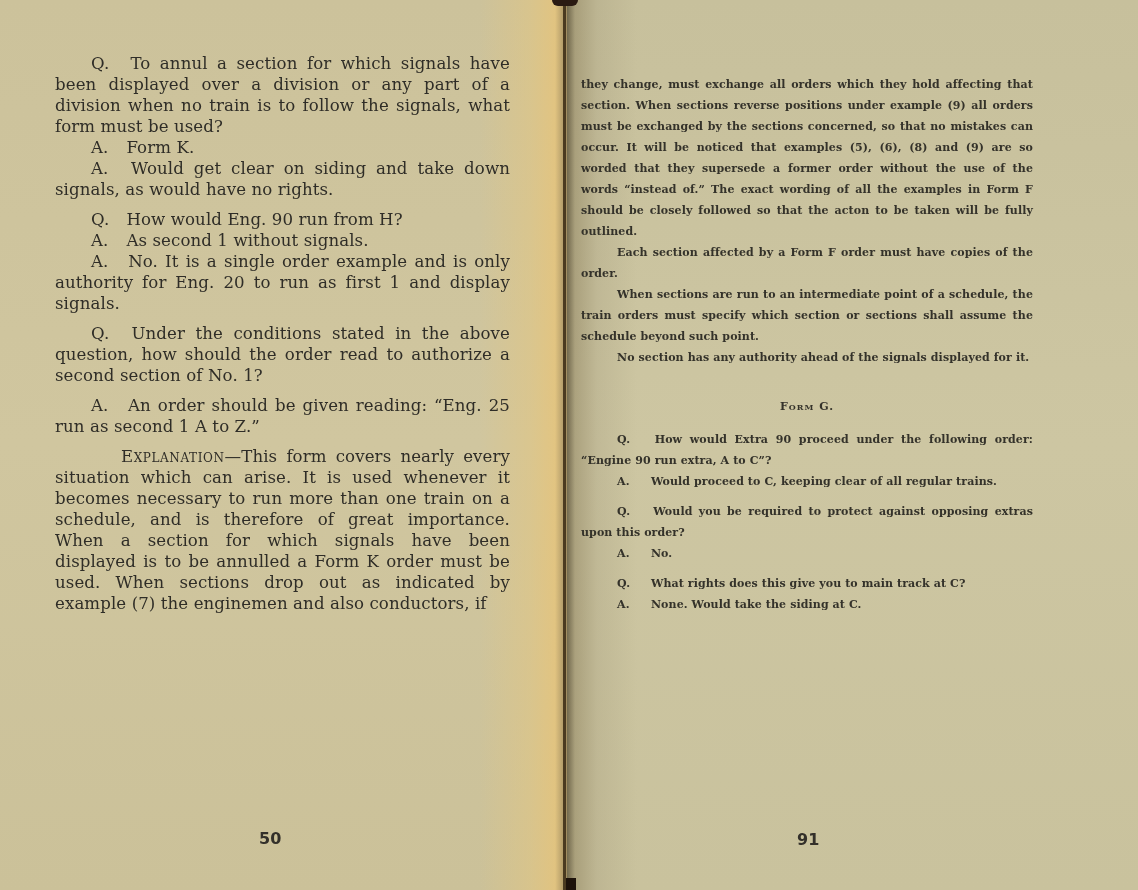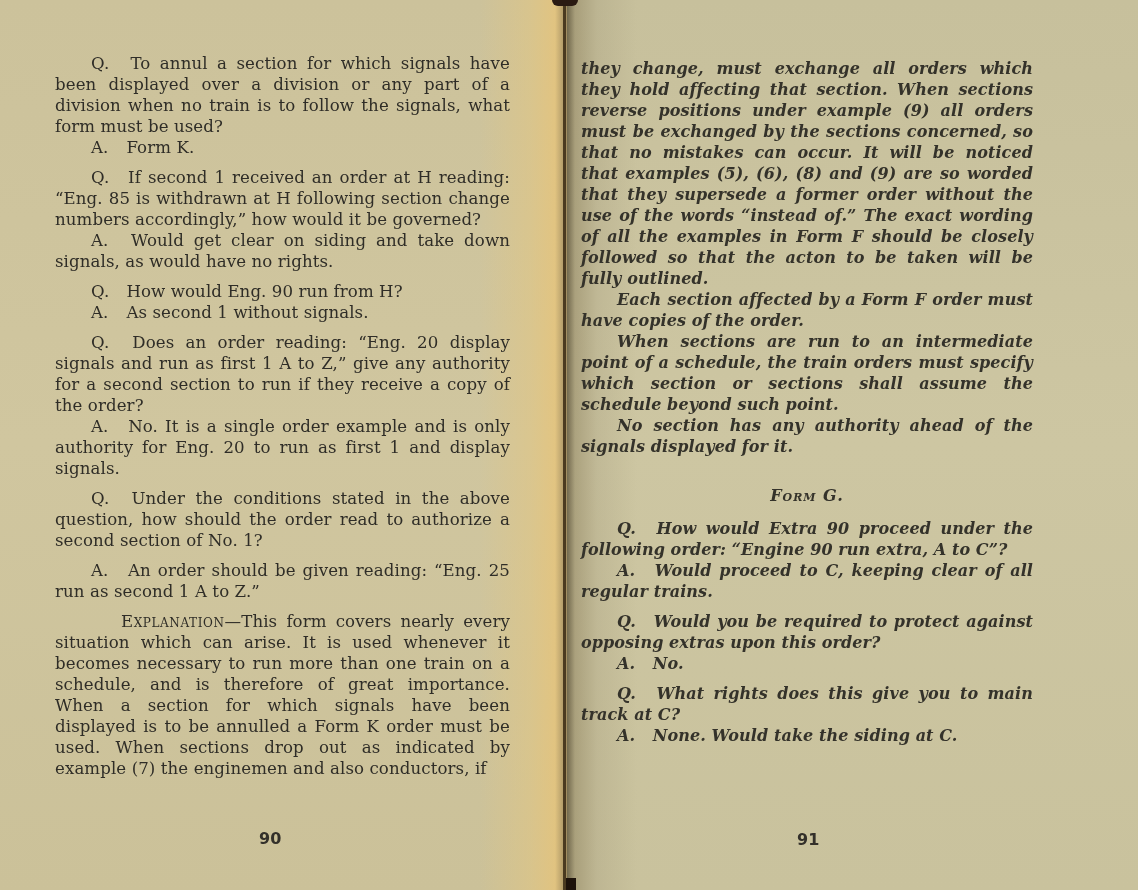--- a/index.html
+++ b/index.html
@@ -68,26 +68,25 @@
       text-align: justify;
       letter-spacing: 0.1px;
     }
     .page-left .text-block {
       left: 55px;
       top: 53px;
       width: 455px;
     }
     .page-right .text-block {
       left: 14px;
-      top: 58px;
+      top: 74px;
       width: 452px;
       color: #34322a;
       font-weight: bold;
-      font-size: 16px;
-      font-style: italic;
+      font-size: 11px;
     }
     .para {
       margin: 0;
       text-indent: 36px;
       hyphens: manual;
     }
     .para.gap {
       margin-top: 9px;
     }
     .para.noindent {
@@ -131,35 +130,33 @@
 <body>
 
 <div class="spread">
 
   <div class="page page-left">
     <div class="text-block">
 
       <p class="para"><span class="qa-label">Q.</span> <span>To annul a section for which signals have been displayed over a division or any part of a division when no train is to follow the signals, what form must be used?</span></p>
       <p class="para"><span class="qa-label">A.</span> <span>Form K.</span></p>
 
-      <p class="para gap"><span class="qa-label">Q.</span> <span>If second 1 received an order at H reading: “Eng. 85 is withdrawn at H following section change numbers accordingly,” how would it be governed?</span></p>
       <p class="para"><span class="qa-label">A.</span> <span>Would get clear on siding and take down signals, as would have no rights.</span></p>
 
       <p class="para gap"><span class="qa-label">Q.</span> <span>How would Eng. 90 run from H?</span></p>
       <p class="para"><span class="qa-label">A.</span> <span>As second 1 without signals.</span></p>
 
-      <p class="para gap"><span class="qa-label">Q.</span> <span>Does an order reading: “Eng. 20 display signals and run as first 1 A to Z,” give any authority for a second section to run if they receive a copy of the order?</span></p>
       <p class="para"><span class="qa-label">A.</span> <span>No. It is a single order example and is only authority for Eng. 20 to run as first 1 and display signals.</span></p>
 
       <p class="para gap"><span class="qa-label">Q.</span> <span>Under the conditions stated in the above question, how should the order read to authorize a second section of No. 1?</span></p>
       <p class="para gap"><span class="qa-label">A.</span> <span>An order should be given reading: “Eng. 25 run as second 1 A to Z.”</span></p>
 
       <p class="para gap"><span class="smallcaps">Explanation</span><span>—This form covers nearly every situation which can arise. It is used whenever it becomes necessary to run more than one train on a schedule, and is therefore of great importance. When a section for which signals have been displayed is to be annulled a Form K order must be used. When sections drop out as indicated by example (7) the enginemen and also conductors, if</span></p>
     </div>
-    <div class="page-number">90</div>
+    <div class="page-number">50</div>
   </div>
 
   <div class="page page-right">
     <div class="text-block">
       <p class="para noindent">they change, must exchange all orders which they hold affecting that section. When sections reverse positions under example (9) all orders must be exchanged by the sections concerned, so that no mistakes can occur. It will be noticed that examples (5), (6), (8) and (9) are so worded that they supersede a former order without the use of the words “instead of.” The exact wording of all the examples in Form F should be closely followed so that the acton to be taken will be fully outlined.</p>
       <p class="para">Each section affected by a Form F order must have copies of the order.</p>
       <p class="para">When sections are run to an intermediate point of a schedule, the train orders must specify which section or sections shall assume the schedule beyond such point.</p>
       <p class="para">No section has any authority ahead of the signals displayed for it.</p>
 
       <p class="para heading">Form G.</p>

